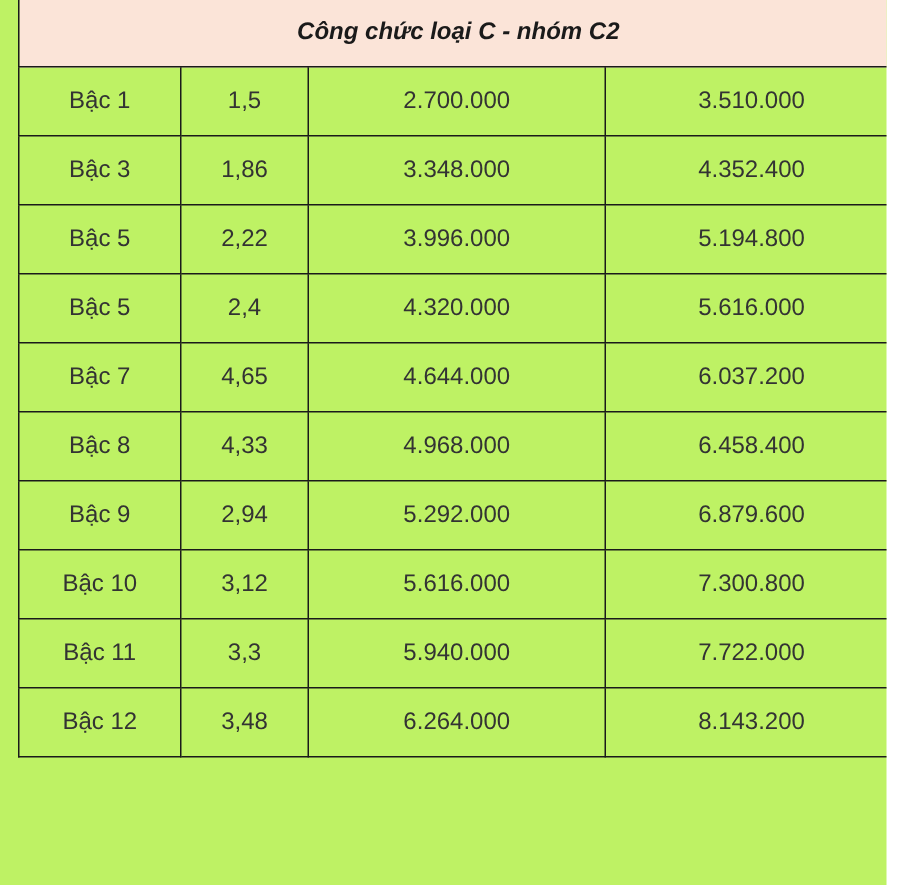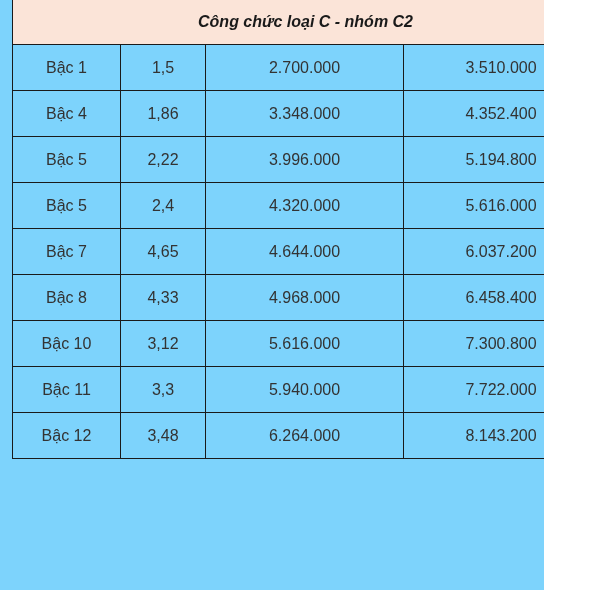--- a/index.html
+++ b/index.html
@@ -6,24 +6,24 @@
     margin: 0;
     padding: 0;
     background: #ffffff;
     width: 604px;
     height: 590px;
     overflow: hidden;
     font-family: "Liberation Sans", sans-serif;
   }
   .page {
     position: relative;
-    width: 544px;
+    width: 591px;
     height: 590px;
     overflow: hidden;
-    background: #7dd3fc;
+    background: #bef264;
   }
   .top-strip {
     position: absolute;
     left: 311px;
     top: 0;
     width: 150px;
     height: 2px;
     background: #b49a84;
   }
   table.salary {
@@ -79,21 +79,21 @@
       </tr>
     </thead>
     <tbody id="tbody">
         <tr>
           <td>Bậc 1</td>
           <td>1,5</td>
           <td>2.700.000</td>
           <td>3.510.000</td>
         </tr>
         <tr>
-          <td>Bậc 4</td>
+          <td>Bậc 3</td>
           <td>1,86</td>
           <td>3.348.000</td>
           <td>4.352.400</td>
         </tr>
         <tr>
           <td>Bậc 5</td>
           <td>2,22</td>
           <td>3.996.000</td>
           <td>5.194.800</td>
         </tr>
@@ -109,20 +109,26 @@
           <td>4.644.000</td>
           <td>6.037.200</td>
         </tr>
         <tr>
           <td>Bậc 8</td>
           <td>4,33</td>
           <td>4.968.000</td>
           <td>6.458.400</td>
         </tr>
         <tr>
+          <td>Bậc 9</td>
+          <td>2,94</td>
+          <td>5.292.000</td>
+          <td>6.879.600</td>
+        </tr>
+        <tr>
           <td>Bậc 10</td>
           <td>3,12</td>
           <td>5.616.000</td>
           <td>7.300.800</td>
         </tr>
         <tr>
           <td>Bậc 11</td>
           <td>3,3</td>
           <td>5.940.000</td>
           <td>7.722.000</td>

